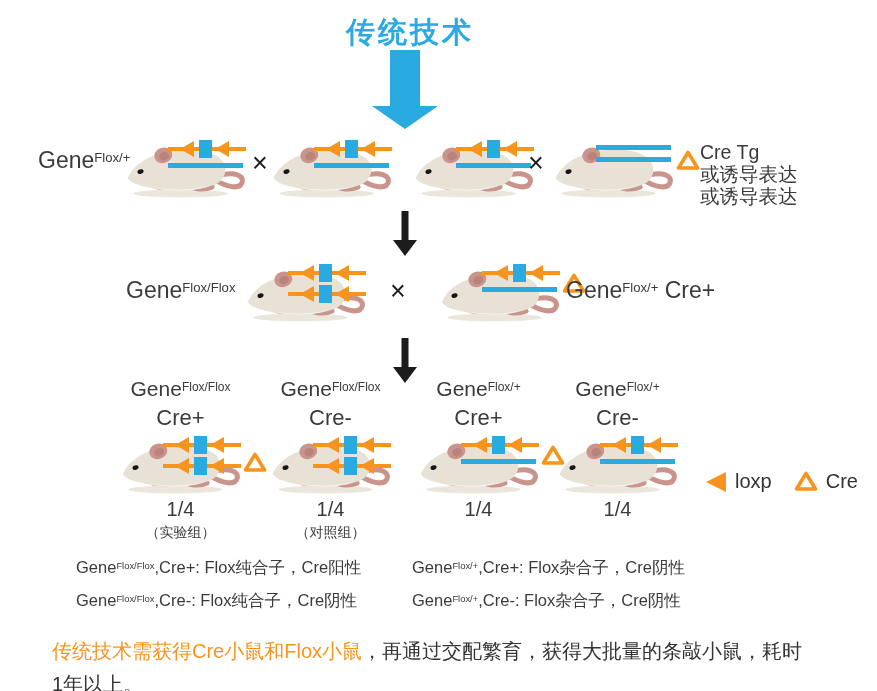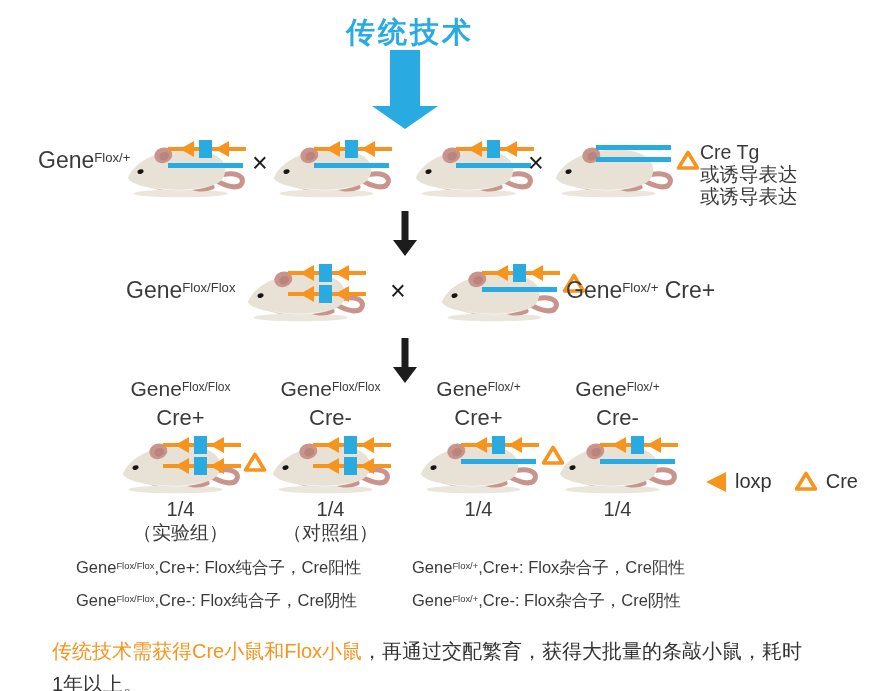--- a/index.html
+++ b/index.html
@@ -36,21 +36,21 @@
   .wline { position:absolute; left:0; right:3px; top:2px; height:5px; background:#29ABE2; display:block; }
   .cre-tri { position:absolute; left:80px; }
   .cre-mid { top:16px; } .cre-low { top:9px; } .cre-tg-pos { top:7px; }
 
   
   .r3col { position:absolute; top:376px; width:165px; text-align:center; }
   .r3-gene { font-size:21px; line-height:25px; color:#3a3a3a; white-space:nowrap; }
   .r3-cre  { font-size:22px; line-height:26px; color:#3a3a3a; }
   .r3col .mouse { position:relative; margin:2px auto 0; display:block; }
   .fraction { font-size:20px; line-height:24px; margin-top:2px; color:#3a3a3a; }
-  .grp-note { font-size:19px; line-height:23px; color:#3a3a3a; }
+  .grp-note { font-size:14px; line-height:23px; color:#3a3a3a; }
 
   
   .legend { position:absolute; left:706px; top:470px; display:flex; align-items:center; font-size:20px; color:#333;justify-content:space-between; }
   .legend .solid-tri { width:0; height:0; border-top:10px solid transparent; border-bottom:10px solid transparent;
                        border-right:20px solid #F7941E; margin-right:9px; }
   .legend .lx { margin-right:22px; }
   .legend svg { margin-right:8px; }
 
   
   .gn-block { position:absolute; top:552px; font-size:16.5px; line-height:30px; color:#3a3a3a; white-space:nowrap; }
@@ -338,21 +338,21 @@
         <use href="#cre-tri"></use>
       </svg>
     <span>Cre</span>
   </div>
 
   <div class="gn-block gn-left">
     <div class="gn-line"><span>Gene</span><sup>Flox/Flox</sup><span>,Cre+: Flox纯合子，Cre阳性</span></div>
     <div class="gn-line"><span>Gene</span><sup>Flox/Flox</sup><span>,Cre-: Flox纯合子，Cre阴性</span></div>
   </div>
   <div class="gn-block gn-right">
-    <div class="gn-line"><span>Gene</span><sup>Flox/+</sup><span>,Cre+: Flox杂合子，Cre阳性</span></div>
+    <div class="gn-line"><span>Gene</span><sup>Flox/+</sup><span>,Cre+: Flox杂合子，Cre阴性</span></div>
     <div class="gn-line"><span>Gene</span><sup>Flox/+</sup><span>,Cre-: Flox杂合子，Cre阴性</span></div>
   </div>
 
   <div class="footer">
     <div><span class="hl">传统技术需获得Cre小鼠和Flox小鼠</span><span>，再通过交配繁育，获得大批量的条敲小鼠，耗时</span></div>
     <div>1年以上。</div>
   </div>
 
 </div>
 

